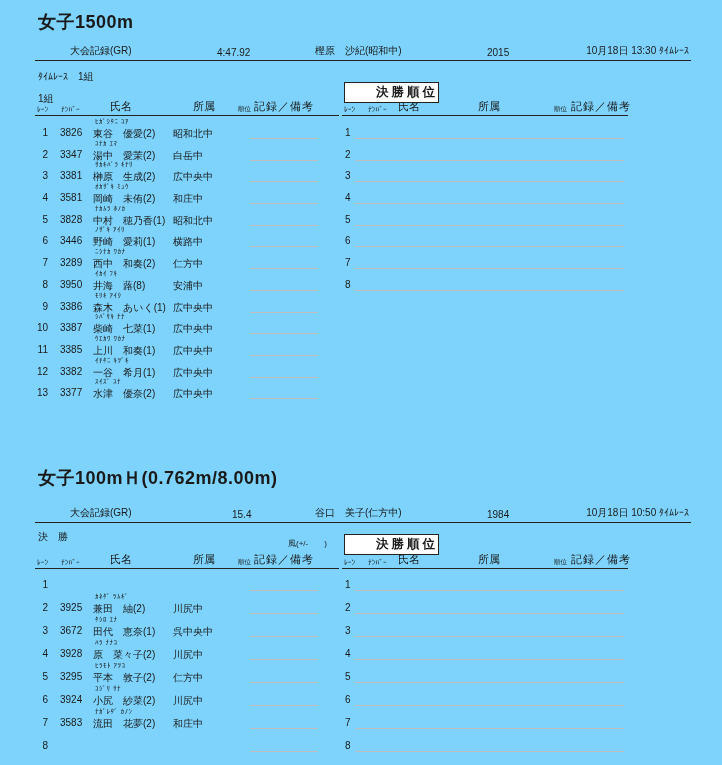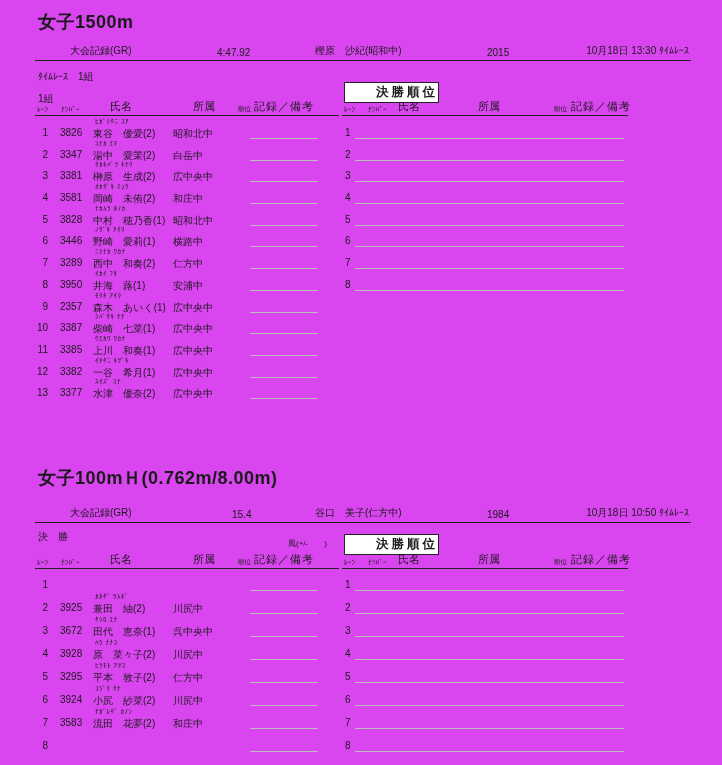--- a/index.html
+++ b/index.html
@@ -1,17 +1,17 @@
 <!DOCTYPE html>
 <html><head>
 <meta charset="utf-8">
 <style>
   html,body{margin:0;padding:0;background:#ffffff;}
   #page{
-    position:relative;width:722px;height:765px;background:#d946ef;
+    position:relative;width:722px;height:765px;background:#7dd3fc;
     font-family:"Liberation Sans","DejaVu Sans",sans-serif;color:#1a1a1a;
     overflow:hidden;
   }
   .sec-title{
     position:absolute;left:38px;margin:0;font-size:18px;font-weight:600;
     letter-spacing:0.5px;white-space:nowrap;
   }
   .t1{top:10px}.t2{top:466px}
   .recline{
     position:absolute;left:35px;width:656px;height:16px;
@@ -157,28 +157,28 @@
         <span class="lane">7</span>
         <span class="bib">3289</span>
         <span class="nm">西中　和奏(2)</span>
         <span class="club">仁方中</span>
         <span class="recblank"></span>
       </div>
         <div class="arow">
         <span class="furi">ｲｶｲ ﾌｷ</span>
         <span class="lane">8</span>
         <span class="bib">3950</span>
-        <span class="nm">井海　蕗(1)</span>
+        <span class="nm">井海　蕗(8)</span>
         <span class="club">安浦中</span>
         <span class="recblank"></span>
       </div>
         <div class="arow">
         <span class="furi">ﾓﾘｷ ｱｲｸ</span>
         <span class="lane">9</span>
-        <span class="bib">2357</span>
+        <span class="bib">3386</span>
         <span class="nm">森木　あいく(1)</span>
         <span class="club">広中央中</span>
         <span class="recblank"></span>
       </div>
         <div class="arow">
         <span class="furi">ｼﾊﾞｻｷ ﾅﾅ</span>
         <span class="lane">10</span>
         <span class="bib">3387</span>
         <span class="nm">柴崎　七菜(1)</span>
         <span class="club">広中央中</span>

